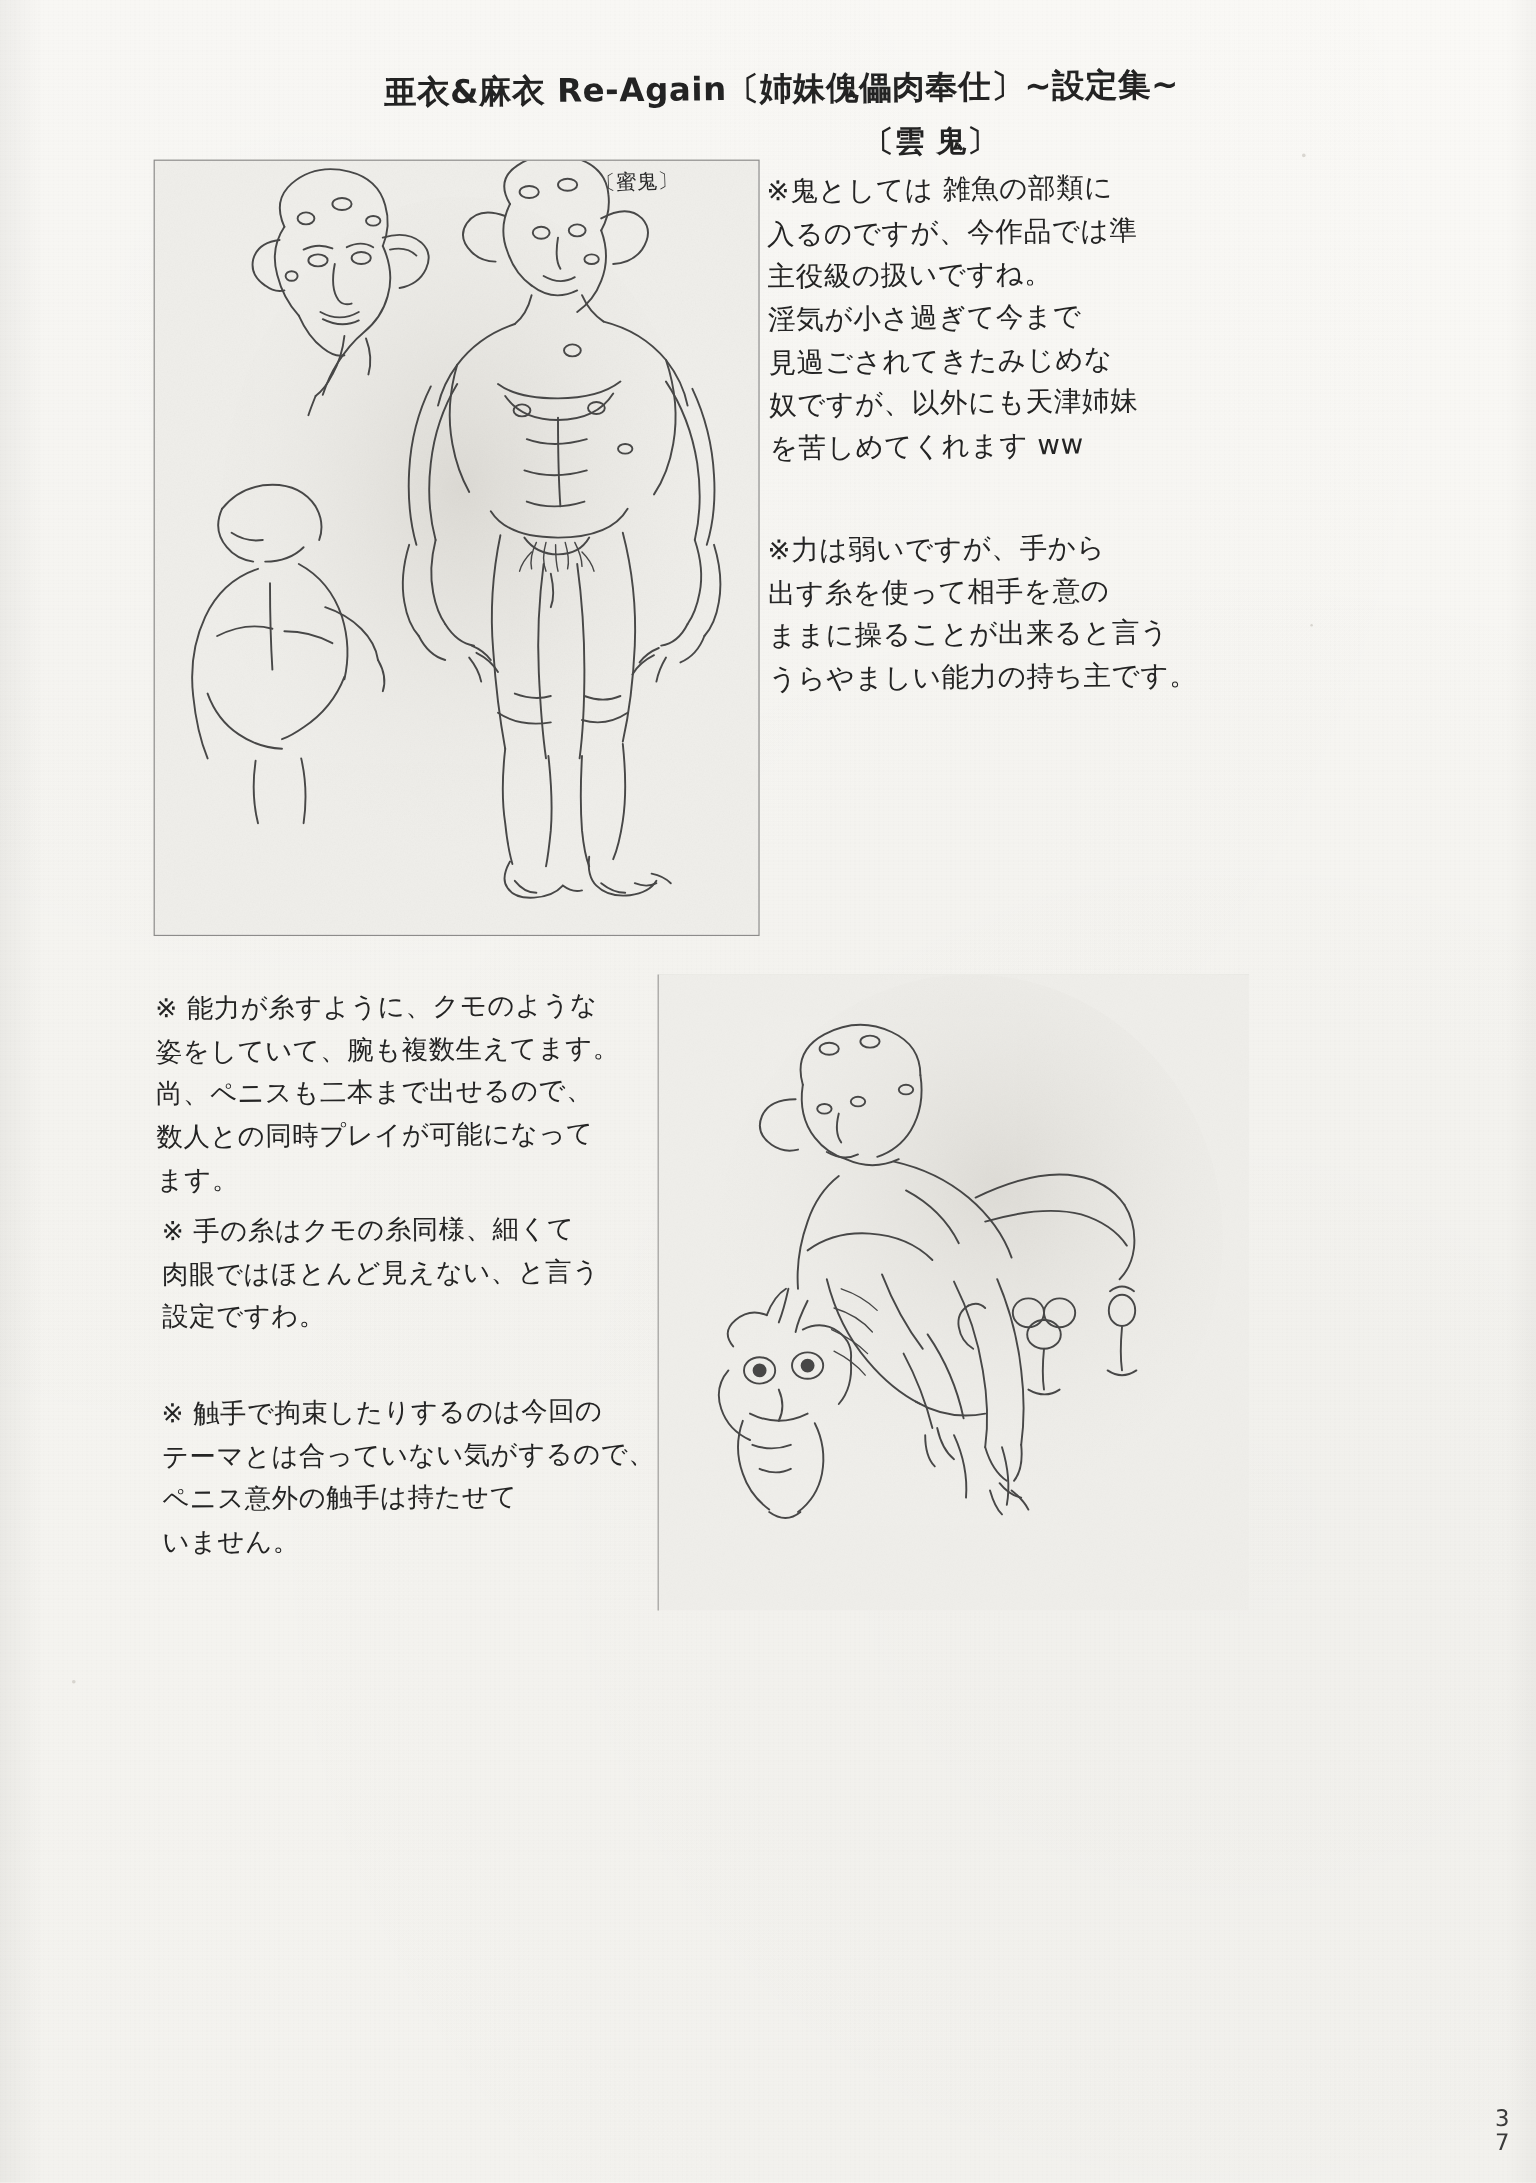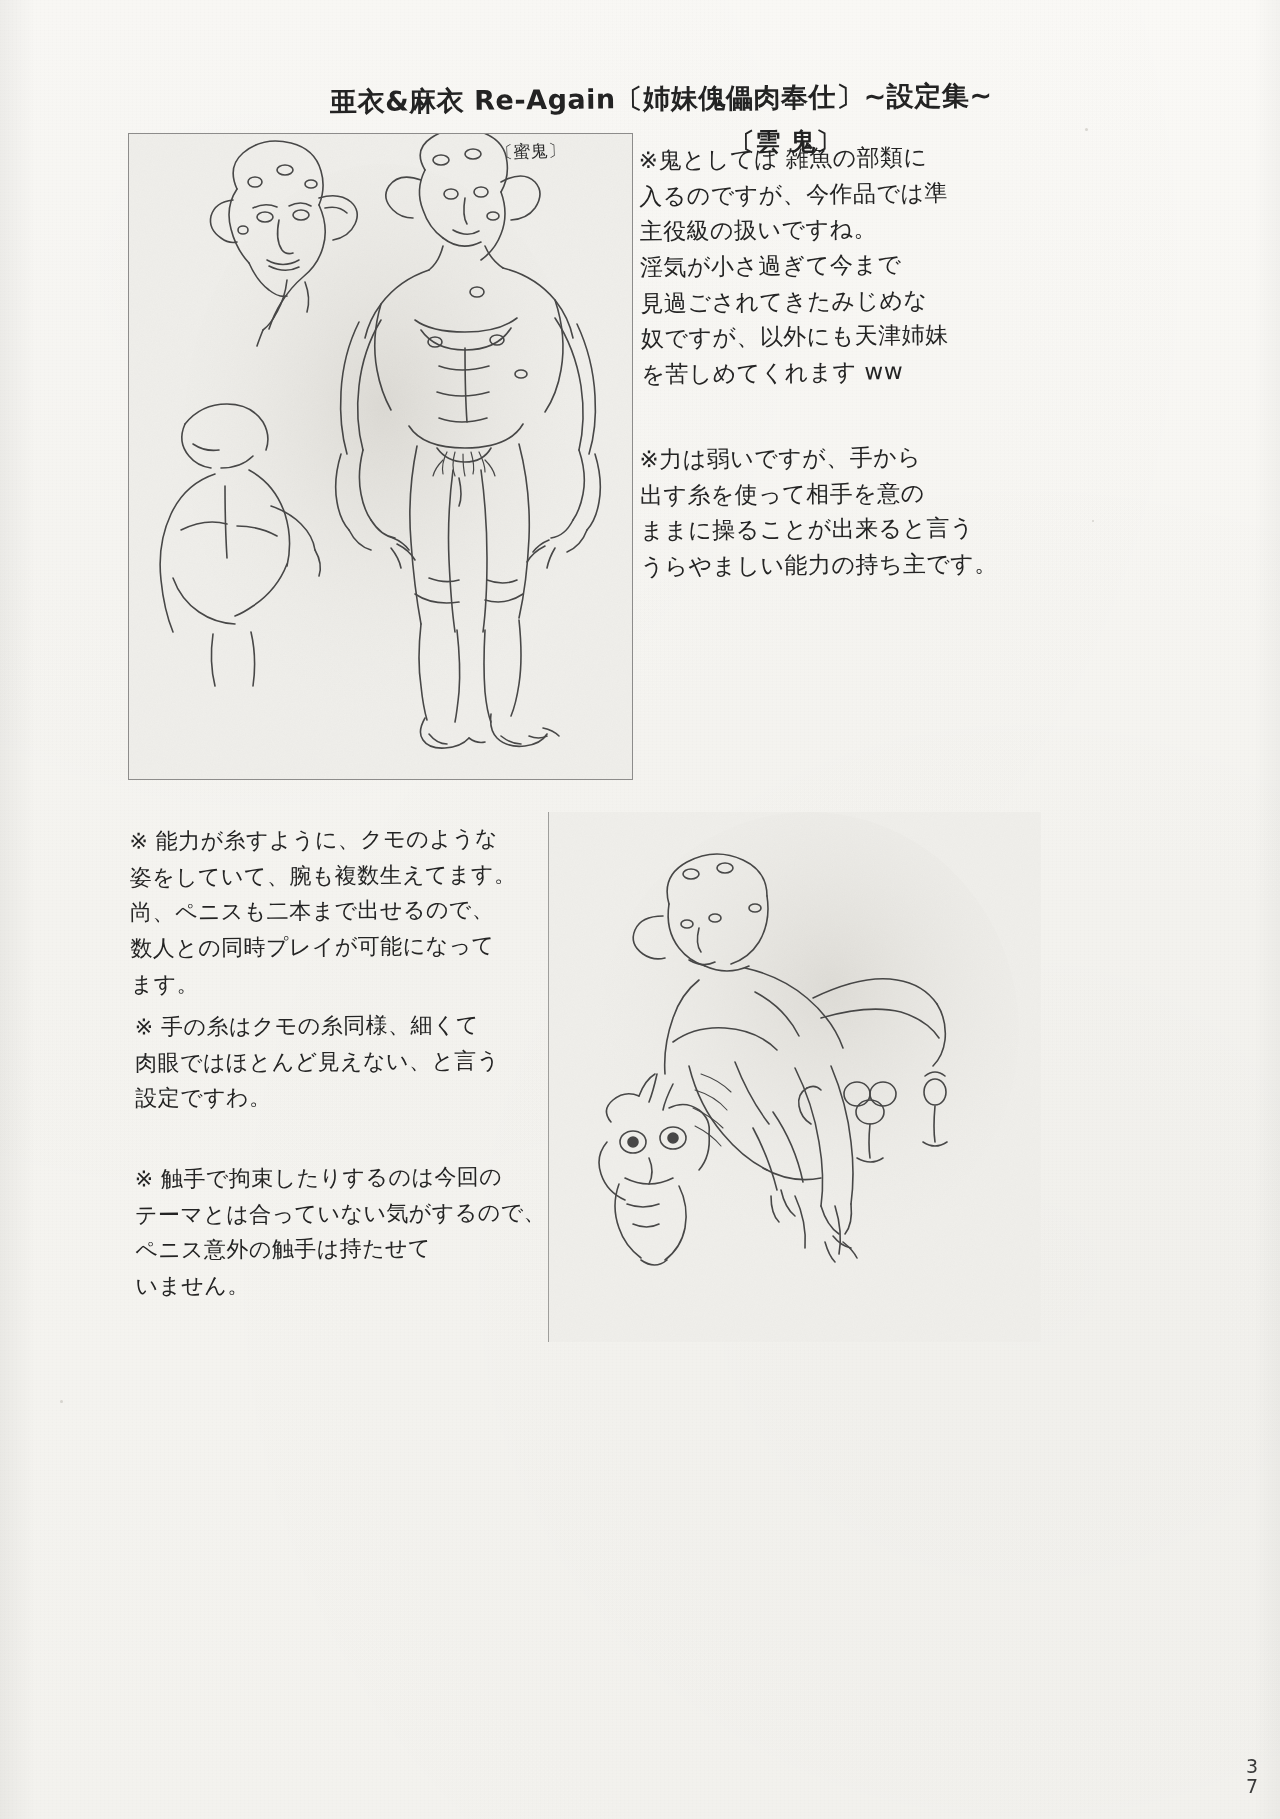--- a/index.html
+++ b/index.html
@@ -39,24 +39,23 @@
   
   .hand {
     font-family: "DejaVu Sans", sans-serif;
     color: #2b2b2b;
     letter-spacing: 0.02em;
     white-space: pre-line;
   }
 
   #title-block {
     position: absolute;
-    left: 330px;
+    left: 320px;
     top: 58px;
     width: 830px;
-    margin-top: 24px;
   }
   #title-main {
     font-size: 27px;
     line-height: 1.2;
     color: #232323;
     transform: rotate(-0.6deg);
     font-weight: 600;
   }
   #title-sub {
     font-size: 25px;

